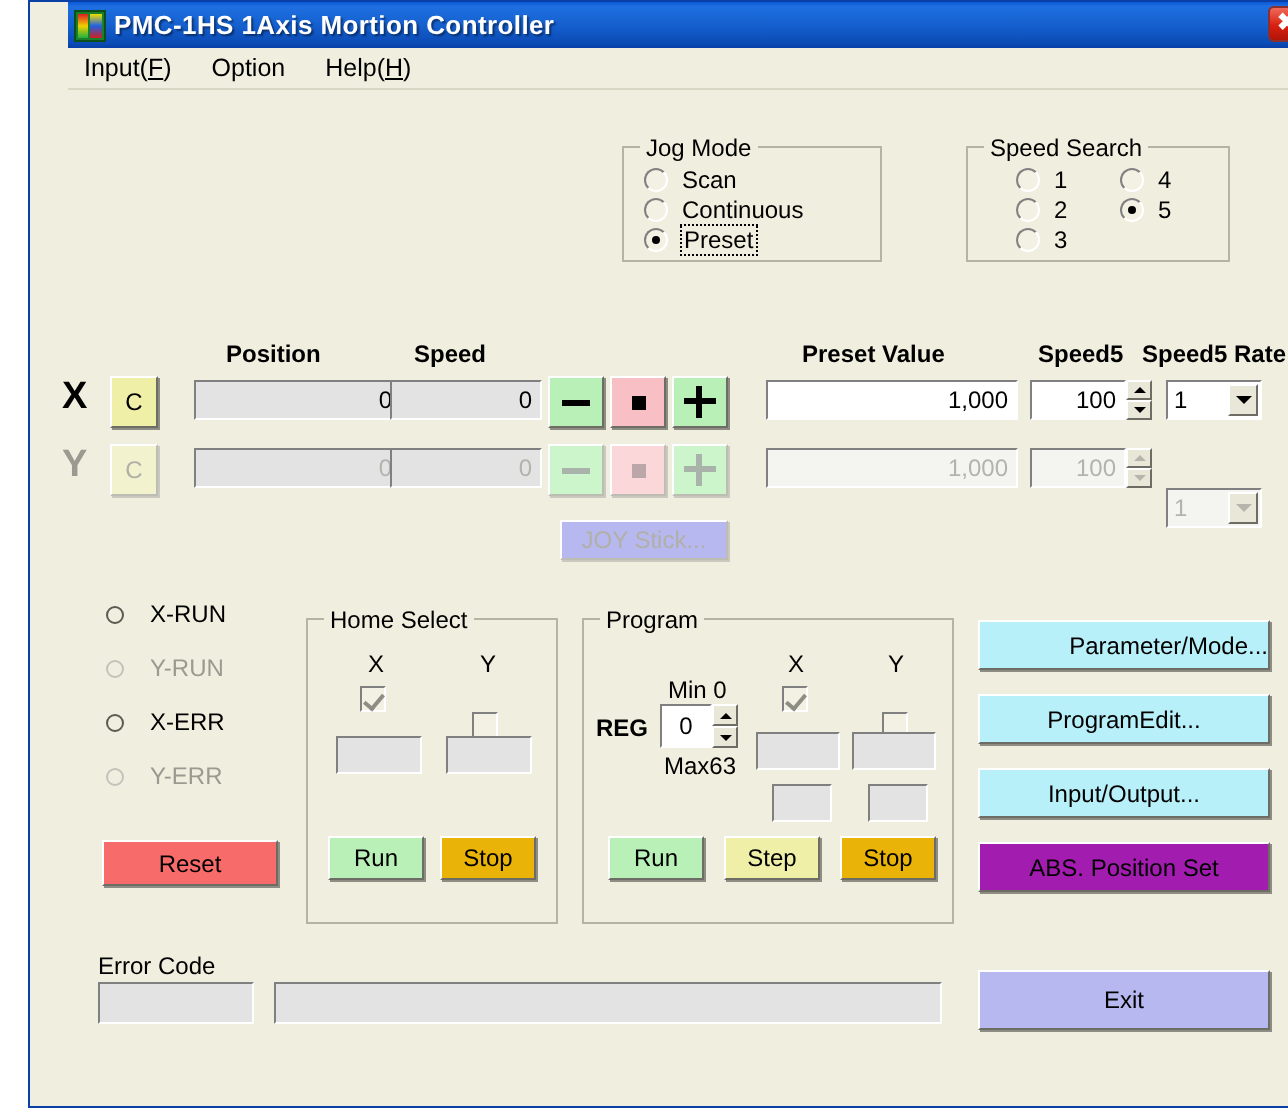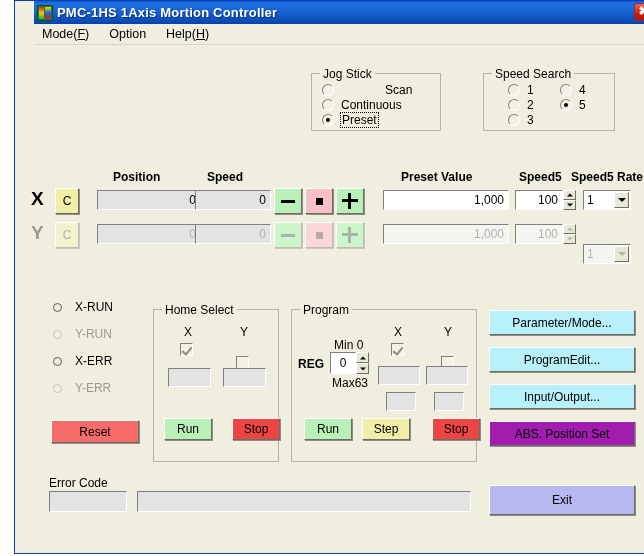--- a/index.html
+++ b/index.html
@@ -259,21 +259,21 @@
   .b-green { background: #b8f0b8; }
   .b-green-l { background: #ccf5cc; }
   .b-pink  { background: #f8c0c4; }
   .b-pink-l{ background: #fbd7da; }
   .b-red   { background: #f86b6b; }
   .b-yellow{ background: #f0efa8; }
   .b-yellow-l{ background: #f3f2cf; }
   .b-cyan  { background: #b8f0fa; }
   .b-lgreen{ background: #a21caf; }
   .b-lav   { background: #b8b8f0; }
-  .b-stop  { background: #ef4444; margin-left: 12px; }
+  .b-stop  { background: #eab308; }
 
   .icon-minus { width:14px; height:3px; background:#000; }
   .icon-minus.dim { background:#a9b3a9; }
   .icon-square { width:7px; height:7px; background:#000; }
   .icon-square.dim { background:#bba7aa; }
   .icon-plus { position:relative; width:16px; height:16px; }
   .icon-plus::before{content:"";position:absolute;left:0;top:6px;width:16px;height:3px;background:#000;}
   .icon-plus::after{content:"";position:absolute;left:6px;top:0;width:3px;height:16px;background:#000;}
   .icon-plus.dim::before,.icon-plus.dim::after{background:#a9b3a9;}
 </style>
@@ -284,32 +284,32 @@
 
   <div id="titlebar">
     <div id="app-icon"></div>
     <div id="title-text">PMC-1HS 1Axis Mortion Controller</div>
     <div id="close-btn">
         <span>✖</span>
       </div>
   </div>
 
   <div id="menubar">
-    <div class="menu-item"><span>Mode(</span><u>F</u><span>)</span></div>
+    <div class="menu-item"><span>Input(</span><u>F</u><span>)</span></div>
     <div class="menu-item"><span>Option</span><u></u><span></span></div>
     <div class="menu-item"><span>Help(</span><u>H</u><span>)</span></div>
   </div>
 
   <div id="client">
 
 
     <div class="grp abs" style="left:296px; top:28px; width:130px; height:58px;">
-      <div class="grp-title">Jog Stick</div>
-
-      <div class="radio-row" style="left:10px; top:9px;gap:44px;">
+      <div class="grp-title">Jog Mode</div>
+
+      <div class="radio-row" style="left:10px; top:9px;">
         <div class="radio"></div>
         <div class="radio-label">Scan</div>
       </div>
       <div class="radio-row" style="left:10px; top:24px;">
         <div class="radio"></div>
         <div class="radio-label">Continuous</div>
       </div>
       <div class="radio-row" style="left:10px; top:39px;justify-content:space-between;">
         <div class="radio on"></div>
         <div class="radio-label focus">Preset</div>
@@ -404,20 +404,23 @@
         </div>
       <div class="dn">
           <div class="ar"></div>
         </div>
     </div>
     <div class="combo dim abs" style="left:568px; top:179px; width:48px; background:#f4f4f1;">
       <span>1</span>
       <div class="dbtn"></div>
     </div>
 
+    <div class="btn b-lav dim abs" style="left:265px; top:215px; width:84px; height:20px;">
+      <span>JOY Stick...</span>
+    </div>
 
     <div class="abs" style="left:38px; top:255px; display:flex; align-items:center;">
       <div class="led"></div>
       <div class="lbl" style="margin-left:13px;">X-RUN</div>
     </div>
     <div class="abs" style="left:38px; top:282px; display:flex; align-items:center;">
       <div class="led dim"></div>
       <div class="lbl dim" style="margin-left:13px;">Y-RUN</div>
     </div>
     <div class="abs" style="left:38px; top:309px; display:flex; align-items:center;">
@@ -484,21 +487,21 @@
         <span>Run</span>
       </div>
       <div class="btn b-yellow abs" style="left:70px; top:108px; width:48px; height:22px;justify-content:center;">
         <span>Step</span>
       </div>
       <div class="btn b-stop abs" style="left:128px; top:108px; width:48px; height:22px;">
         <span>Stop</span>
       </div>
     </div>
 
-    <div class="btn b-cyan abs" style="left:474px; top:265px; width:146px; height:25px;">
+    <div class="btn b-cyan abs" style="left:474px; top:265px; width:146px; height:25px;justify-content:flex-end;">
       <span>Parameter/Mode...</span>
     </div>
     <div class="btn b-cyan abs" style="left:474px; top:339px; width:146px; height:25px;">
       <span>Input/Output...</span>
     </div>
     <div class="btn b-cyan abs" style="left:474px; top:302px; width:146px; height:25px;">
       <span>ProgramEdit...</span>
     </div>
     <div class="btn b-lgreen abs" style="left:474px; top:376px; width:146px; height:25px;">
       <span>ABS. Position Set</span>

